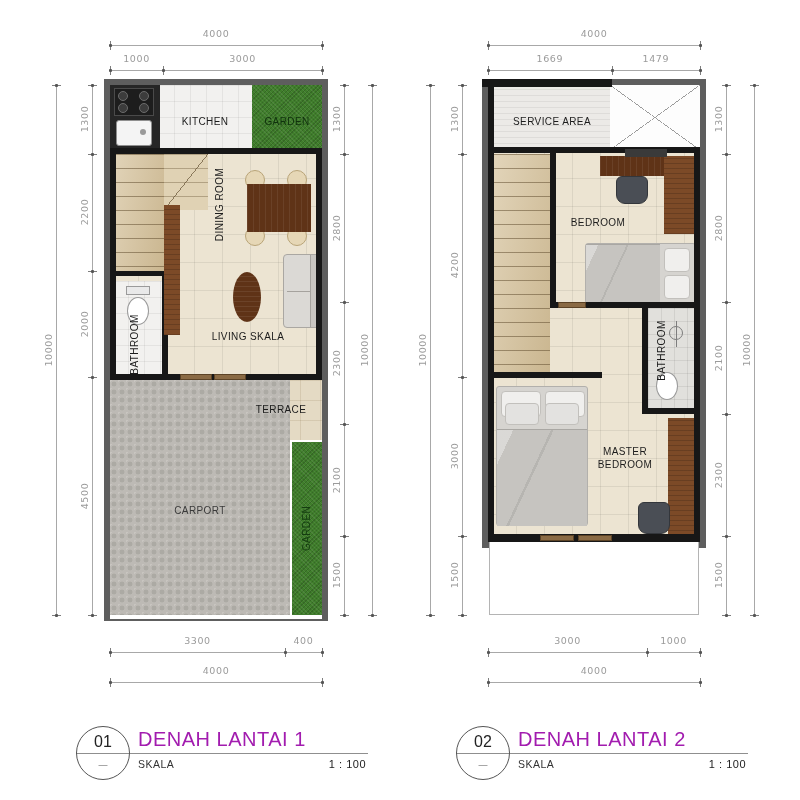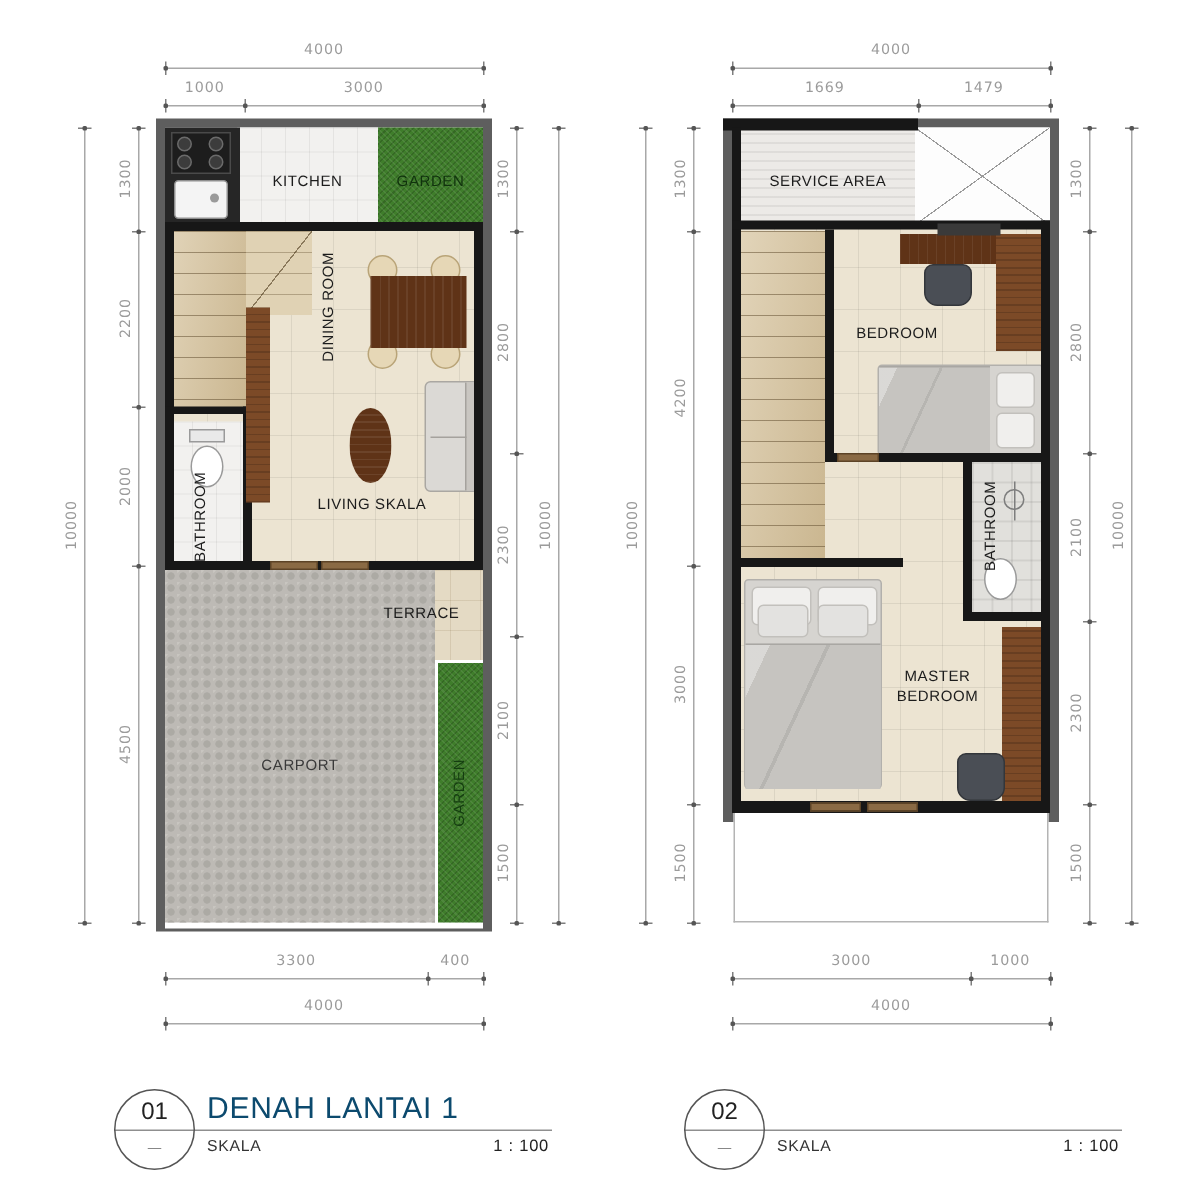--- a/index.html
+++ b/index.html
@@ -90,21 +90,21 @@
   .dim-label{position:absolute;font-family:"DejaVu Sans",sans-serif;font-size:9.5px;color:#9b9b9b;
              letter-spacing:.6px;white-space:nowrap;}
 
   
   .tb{position:absolute;width:292px;height:64px;}
   .tb-rule{position:absolute;left:0;top:31px;width:292px;height:1px;background:#8f8f8f;}
   .tb-badge{position:absolute;left:0;top:4px;width:54px;height:54px;border:1px solid #555;
             border-radius:50%;box-sizing:border-box;}
   .tb-num{position:absolute;left:0;top:6px;width:100%;text-align:center;font-size:16px;color:#222;}
   .tb-dash{position:absolute;left:0;top:33px;width:100%;text-align:center;font-size:9px;color:#777;}
-  .tb-title{position:absolute;left:62px;top:6px;font-size:20px;color:#0c4a6e;letter-spacing:.5px;white-space:nowrap;}
+  .tb-title{position:absolute;left:62px;top:6px;font-size:20px;color:#a21caf;letter-spacing:.5px;white-space:nowrap;}
   .tb-scale{position:absolute;left:62px;top:36px;font-size:10.5px;color:#333;letter-spacing:.5px;}
   .tb-scaleval{position:absolute;right:2px;top:36px;font-size:11px;color:#222;letter-spacing:.5px;}
 </style>
 </head>
 <body>
 
 <div class="canvas">
 
   <section>
     <div class="lot" style="left:104px;top:79px;width:224px;height:542px;border-bottom-width:2px;"></div>
@@ -384,17 +384,18 @@
     <div class="tb-scale">SKALA</div>
     <div class="tb-scaleval">1 : 100</div>
   </div>
 
   <div class="tb" style="left:456px;top:722px;">
     <div class="tb-rule"></div>
     <div class="tb-badge">
       <div class="tb-num">02</div>
       <div class="tb-dash">—</div>
     </div>
+    <div class="tb-title">DENAH LANTAI 2</div>
     <div class="tb-scale">SKALA</div>
     <div class="tb-scaleval">1 : 100</div>
   </div>
 
 </div>
 
 </body></html>

